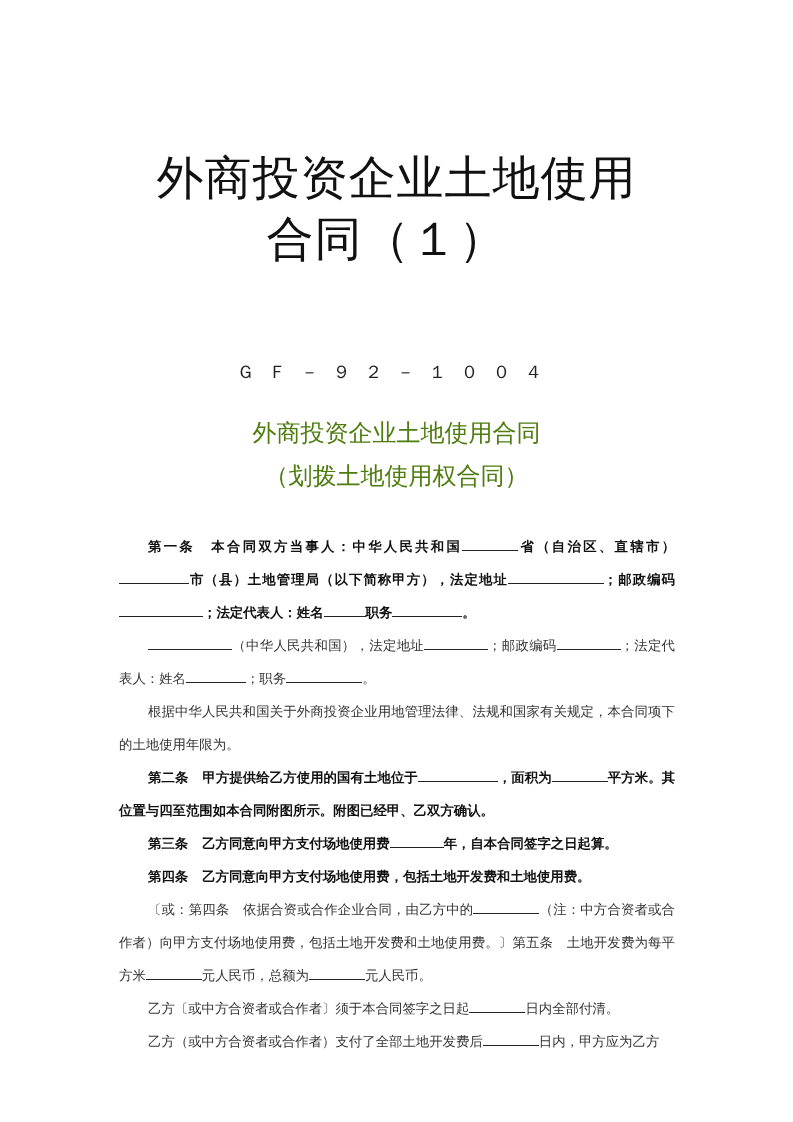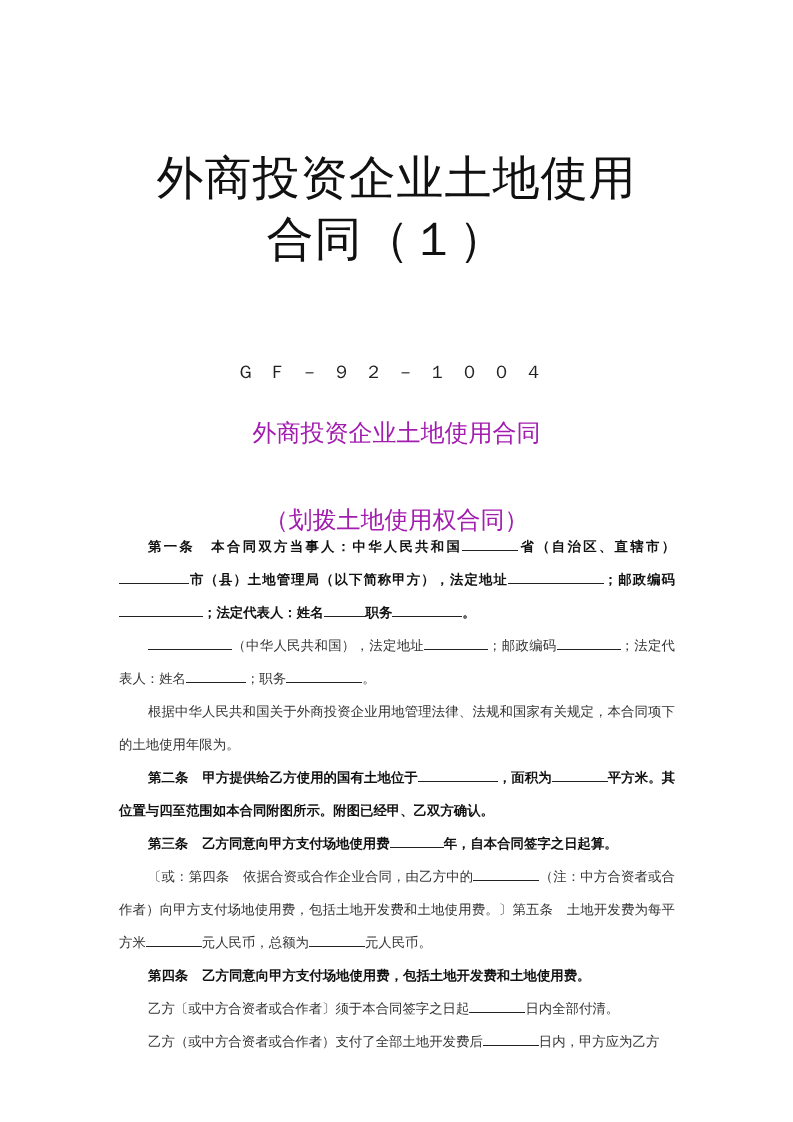--- a/index.html
+++ b/index.html
@@ -47,24 +47,24 @@
       margin-top: 22px;
     }
     .sub-title {
       position: absolute;
       left: 0;
       width: 793px;
       text-align: center;
       font-family: "DejaVu Serif", "Liberation Serif", serif;
       font-size: 24px;
       line-height: 30px;
-      color: #a21caf;
+      color: #4d7c0f;
     }
     .sub-title.s1 { top: 402px; }
-    .sub-title.s2 { top: 445px; margin-top: 44px; }
+    .sub-title.s2 { top: 445px; }
 
     .body-text {
       position: absolute;
       left: 119px;
       width: 556px;
       top: 514px;
     }
     .para {
       font-size: 14px;
       line-height: 33px;
@@ -110,22 +110,22 @@
     <p class="para bold"><span>第一条</span><span class="gap"></span><span>本合同双方当事人：中华人民共和国</span><span class="blank" style="width:56px"></span><span>省（自治区、直辖市）</span><span class="blank" style="width:70px"></span><span>市（县）土地管理局（以下简称甲方），法定地址</span><span class="blank" style="width:96px"></span><span>；邮政编码</span><span class="blank" style="width:84px"></span><span>；法定代表人：姓名</span><span class="blank" style="width:42px"></span><span>职务</span><span class="blank" style="width:70px"></span><span>。</span></p>
 
     <p class="para regular"><span class="blank" style="width:84px"></span><span>（中华人民共和国），法定地址</span><span class="blank" style="width:64px"></span><span>；邮政编码</span><span class="blank" style="width:64px"></span><span>；法定代表人：姓名</span><span class="blank" style="width:60px"></span><span>；职务</span><span class="blank" style="width:76px"></span><span>。</span></p>
 
     <p class="para regular">根据中华人民共和国关于外商投资企业用地管理法律、法规和国家有关规定，本合同项下的土地使用年限为。</p>
 
     <p class="para bold"><span>第二条</span><span class="gap"></span><span>甲方提供给乙方使用的国有土地位于</span><span class="blank" style="width:80px"></span><span>，面积为</span><span class="blank" style="width:56px"></span><span>平方米。其位置与四至范围如本合同附图所示。附图已经甲、乙双方确认。</span></p>
 
     <p class="para bold"><span>第三条</span><span class="gap"></span><span>乙方同意向甲方支付场地使用费</span><span class="blank" style="width:54px"></span><span>年，自本合同签字之日起算。</span></p>
 
+    <p class="para bold"><span>第四条</span><span class="gap"></span><span>乙方同意向甲方支付场地使用费，包括土地开发费和土地使用费。</span></p>
+
     <p class="para regular"><span>〔或：第四条　依据合资或合作企业合同，由乙方中的</span><span class="blank" style="width:66px"></span><span>（注：中方合资者或合作者）向甲方支付场地使用费，包括土地开发费和土地使用费。〕第五条　土地开发费为每平方米</span><span class="blank" style="width:56px"></span><span>元人民币，总额为</span><span class="blank" style="width:56px"></span><span>元人民币。</span></p>
-
-    <p class="para bold"><span>第四条</span><span class="gap"></span><span>乙方同意向甲方支付场地使用费，包括土地开发费和土地使用费。</span></p>
 
     <p class="para regular"><span>乙方〔或中方合资者或合作者〕须于本合同签字之日起</span><span class="blank" style="width:56px"></span><span>日内全部付清。</span></p>
 
     <p class="para regular"><span>乙方（或中方合资者或合作者）支付了全部土地开发费后</span><span class="blank" style="width:56px"></span><span>日内，甲方应为乙方</span></p>
 
   </div>
 </div>
 
 </body></html>

